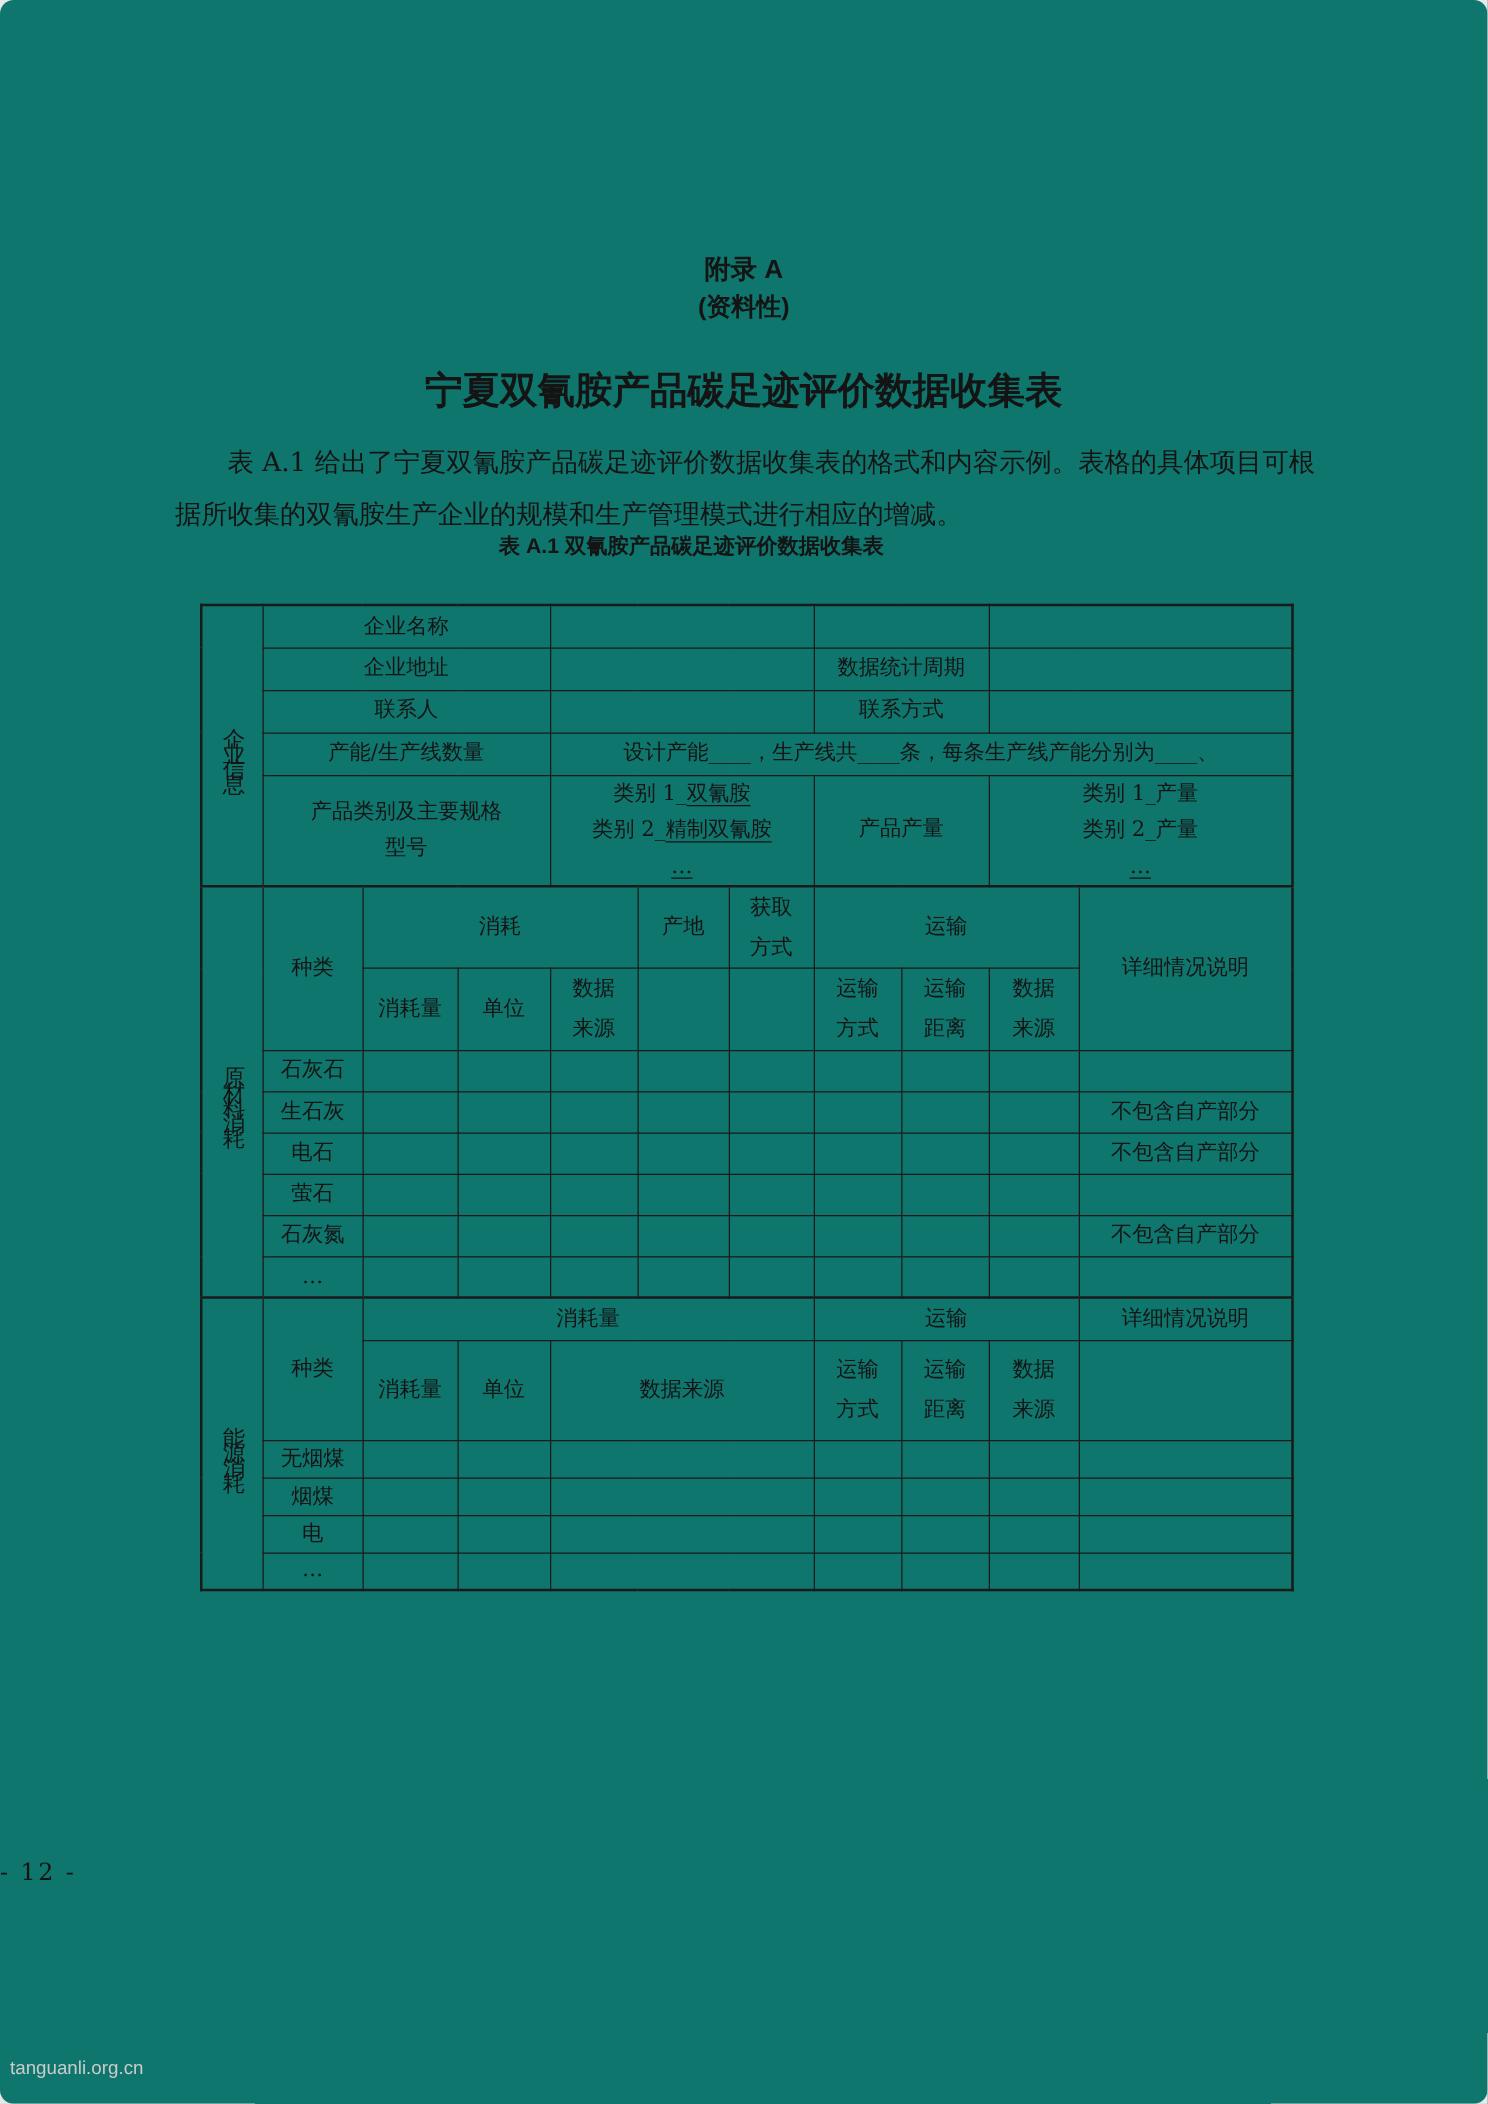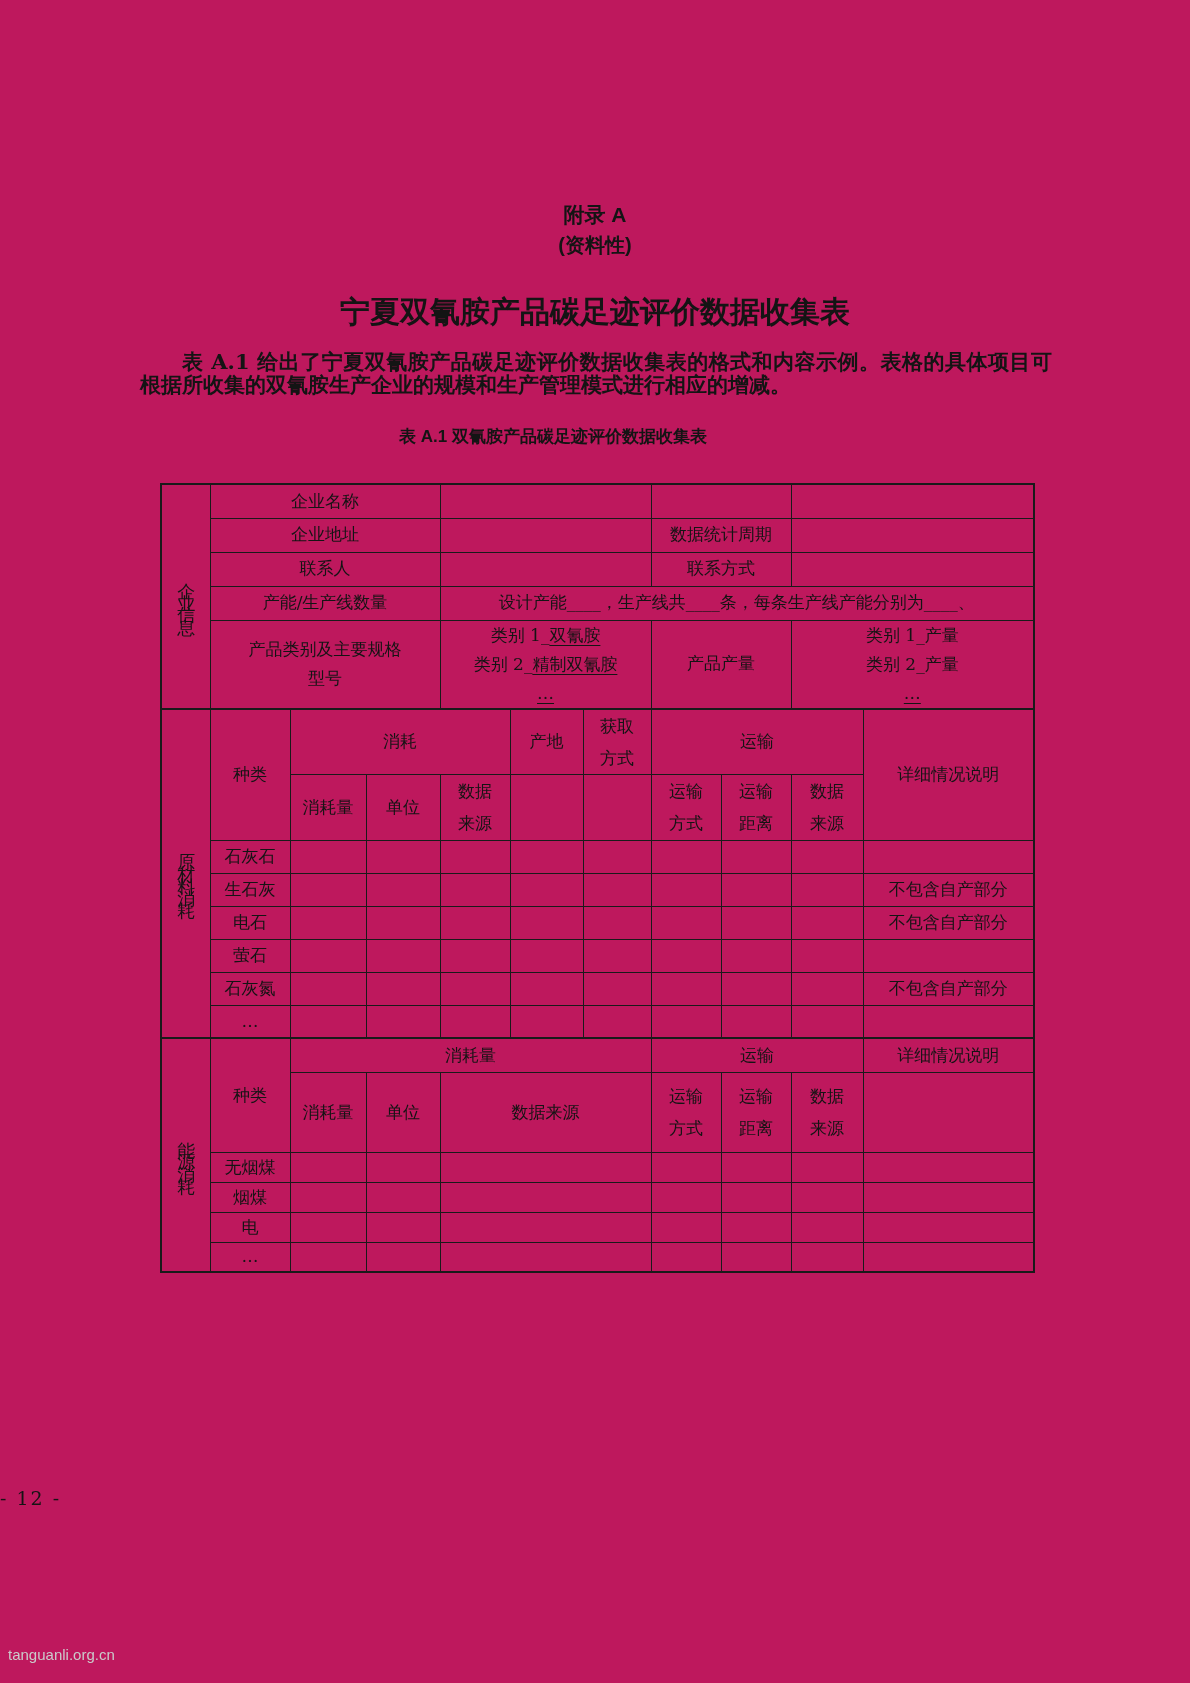--- a/index.html
+++ b/index.html
@@ -1,28 +1,28 @@
 <!DOCTYPE html>
 <html><head>
 <meta charset="utf-8">
 <style>
   html,body{margin:0;padding:0;background:#e8e8e8;}
   .page{
-    position:relative;width:1190px;height:1683px;background:#be185d;
+    position:relative;width:1190px;height:1683px;background:#0f766e;
     font-family:"DejaVu Serif","Liberation Serif",serif;color:#141414;
-    margin:0 auto;overflow:hidden;
+    margin:0 auto;overflow:hidden;border-radius:11px;
   }
   .heading{position:absolute;left:0;width:1190px;text-align:center;
     font-family:"Liberation Sans","DejaVu Sans",sans-serif;font-weight:bold;}
   .h-appendix{top:201px;font-size:21px;}
   .h-informative{top:232px;font-size:20px;}
   .h-main{top:292px;font-size:30px;}
   .intro{
     position:absolute;left:140px;top:350px;width:912px;
-    font-size:21px;line-height:23px;text-align:justify;text-indent:2em;font-weight:bold;
+    font-size:21px;line-height:41px;text-align:justify;text-indent:2em;
   }
   .caption{
     position:absolute;left:0;top:425px;width:1106px;text-align:center;
     font-family:"Liberation Sans","DejaVu Sans",sans-serif;font-weight:bold;font-size:17px;
   }
   table.main{
     position:absolute;left:160px;top:483px;width:873px;
     border-collapse:collapse;table-layout:fixed;
     border:2.5px solid #1a1a1a;
   }

